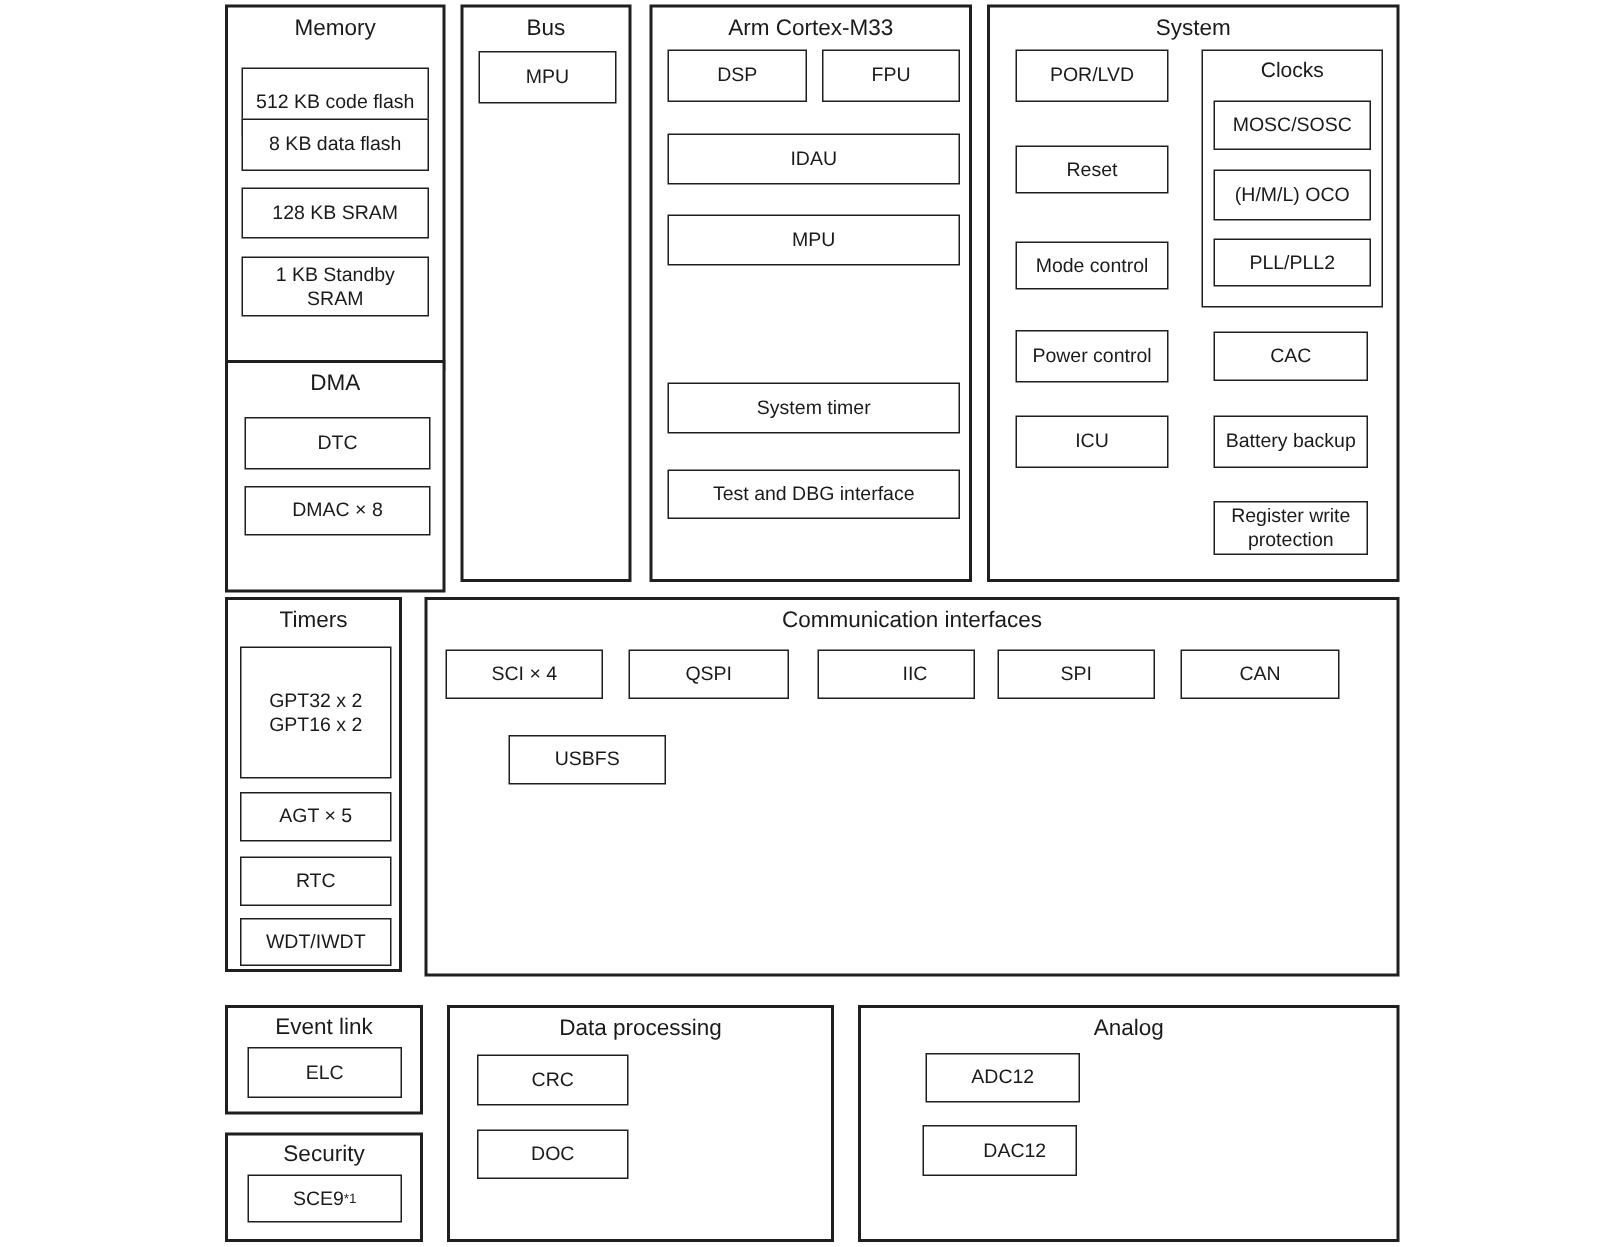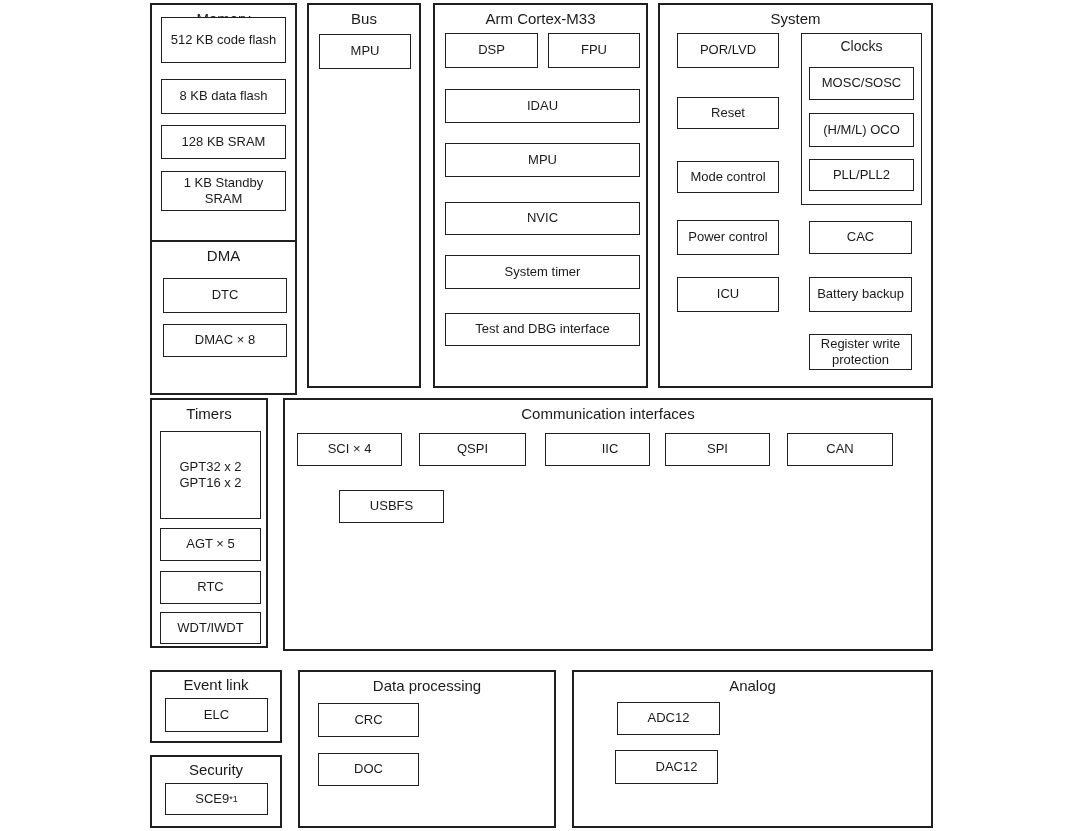--- a/index.html
+++ b/index.html
@@ -52,21 +52,21 @@
   .box.wrap { padding: 0 12px; }
   .box sup { font-size: 9px; vertical-align: super; line-height: 1; }
 </style>
 </head>
 <body>
 
 <div class="canvas">
 
   <div class="group" style="left:150px; top:3px; width:147px; height:244px;">
     <div class="group-title">Memory</div>
-    <div class="box" style="left:9px; top:12px; width:125px; height:46px;">512 KB code flash</div>
+    <div class="box" style="left:9px; top:40px; width:125px; height:46px;">512 KB code flash</div>
     <div class="box" style="left:9px; top:74px; width:125px; height:35px;">8 KB data flash</div>
     <div class="box" style="left:9px; top:120px; width:125px; height:34px;">128 KB SRAM</div>
     <div class="box wrap" style="left:9px; top:166px; width:125px; height:40px;">1 KB Standby SRAM</div>
   </div>
 
   <div class="group" style="left:150px; top:240px; width:147px; height:155px;">
     <div class="group-title">DMA</div>
     <div class="box" style="left:11px; top:36px; width:124px; height:35px;">DTC</div>
     <div class="box" style="left:11px; top:82px; width:124px; height:33px;">DMAC × 8</div>
   </div>
@@ -75,21 +75,20 @@
     <div class="group-title">Bus</div>
     <div class="box" style="left:10px; top:29px; width:92px; height:35px;">MPU</div>
   </div>
 
   <div class="group" style="left:433px; top:3px; width:215px; height:385px;">
     <div class="group-title">Arm Cortex-M33</div>
     <div class="box" style="left:10px; top:28px; width:93px; height:35px;">DSP</div>
     <div class="box" style="left:113px; top:28px; width:92px; height:35px;">FPU</div>
     <div class="box" style="left:10px; top:84px; width:195px; height:34px;">IDAU</div>
     <div class="box" style="left:10px; top:138px; width:195px; height:34px;">MPU</div>
-    <div class="box" style="left:10px; top:197px; width:195px; height:33px;">NVIC</div>
     <div class="box" style="left:10px; top:250px; width:195px; height:34px;">System timer</div>
     <div class="box" style="left:10px; top:308px; width:195px; height:33px;">Test and DBG interface</div>
   </div>
 
   <div class="group" style="left:658px; top:3px; width:275px; height:385px;">
     <div class="group-title">System</div>
     <div class="box" style="left:17px; top:28px; width:102px; height:35px;">POR/LVD</div>
     <div class="box" style="left:17px; top:92px; width:102px; height:32px;">Reset</div>
     <div class="box" style="left:17px; top:156px; width:102px; height:32px;">Mode control</div>
     <div class="box" style="left:17px; top:215px; width:102px; height:35px;">Power control</div>

